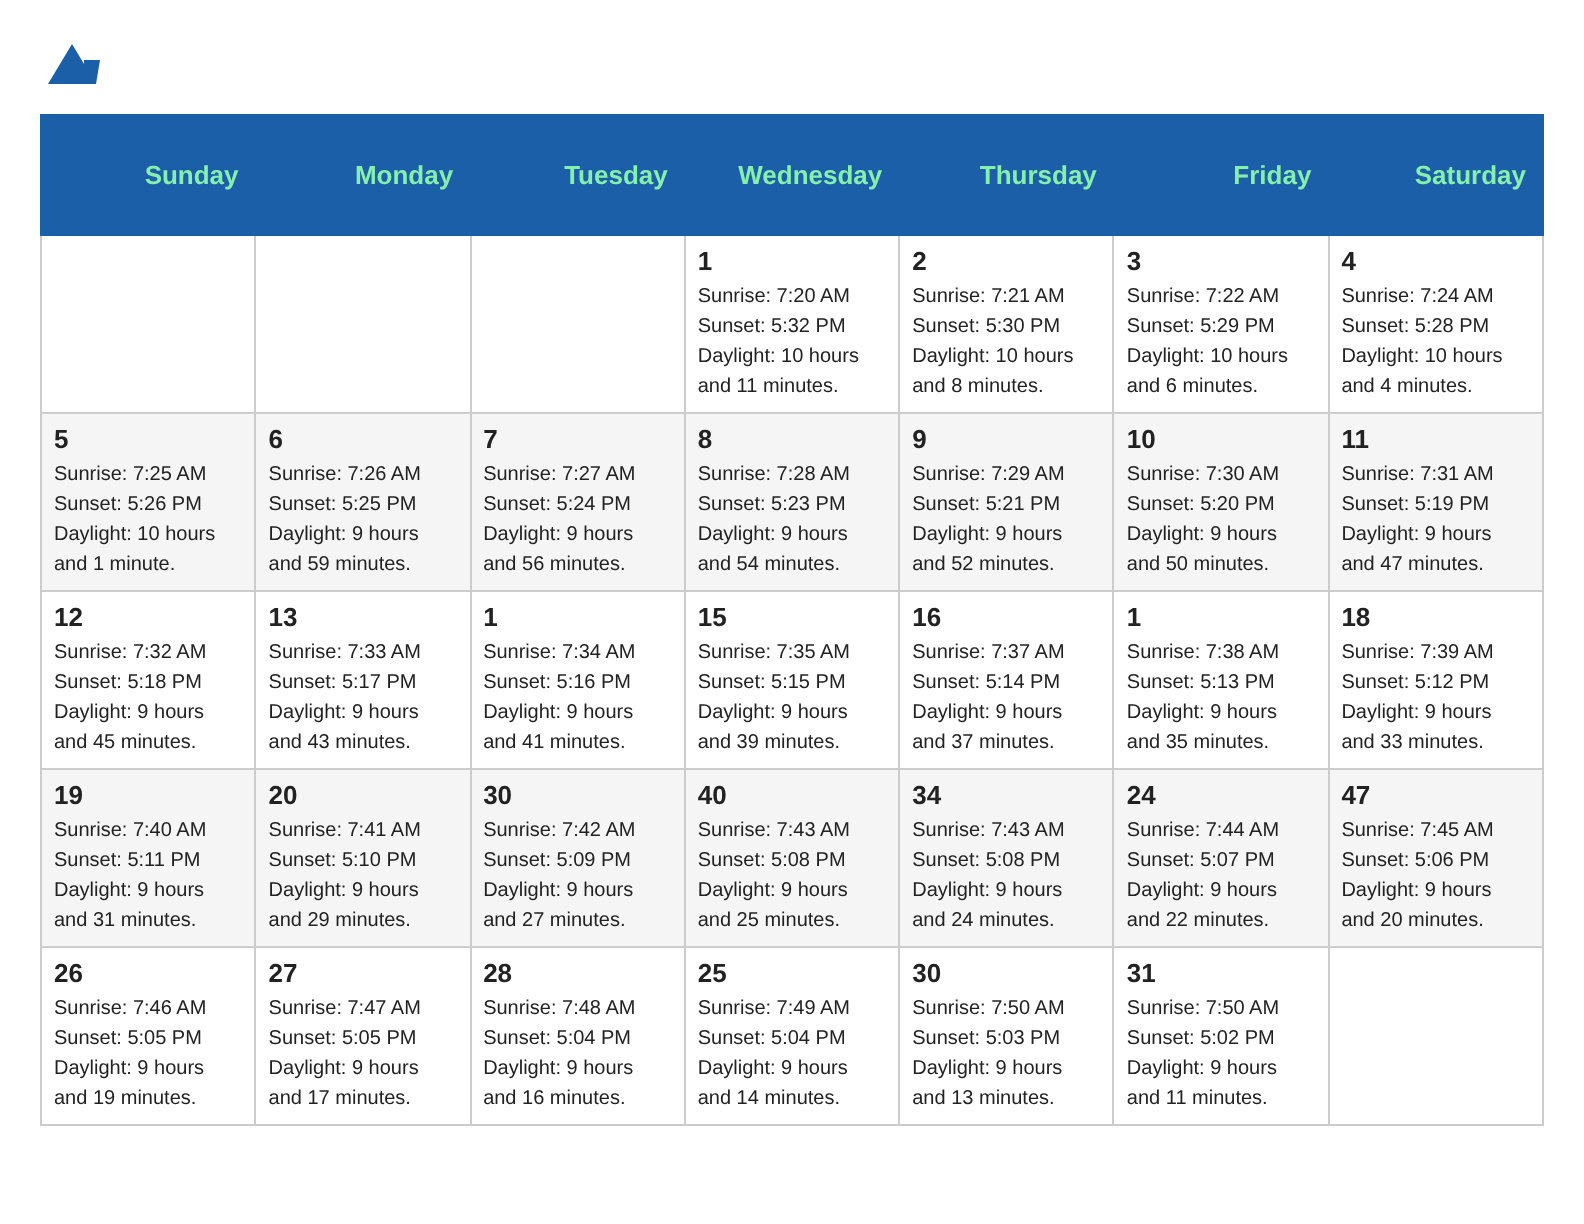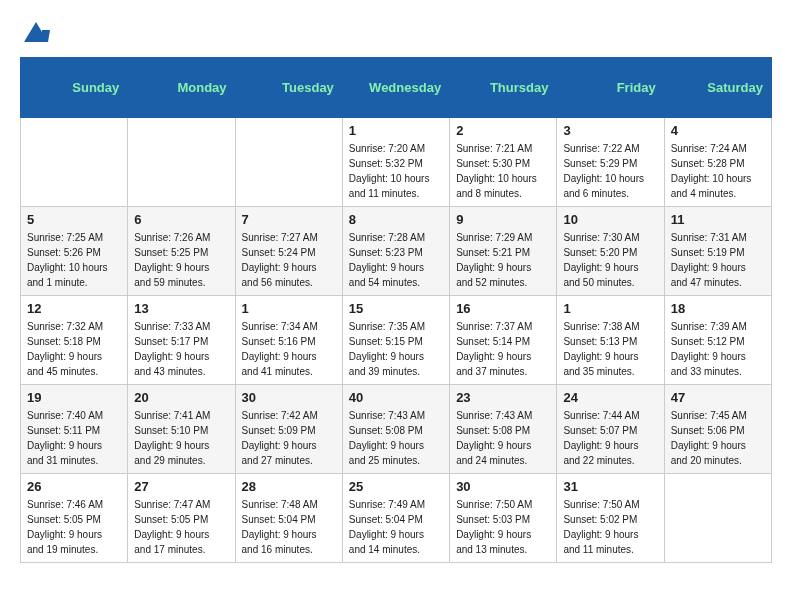--- a/index.html
+++ b/index.html
@@ -217,21 +217,21 @@
         </td>
         <td>
           <span class="day-num">30</span>
           <div class="day-info">Sunrise: 7:42 AM<br>Sunset: 5:09 PM<br>Daylight: 9 hours and 27 minutes.</div>
         </td>
         <td>
           <span class="day-num">40</span>
           <div class="day-info">Sunrise: 7:43 AM<br>Sunset: 5:08 PM<br>Daylight: 9 hours and 25 minutes.</div>
         </td>
         <td>
-          <span class="day-num">23</span>
+          <span class="day-num">34</span>
           <div class="day-info">Sunrise: 7:43 AM<br>Sunset: 5:08 PM<br>Daylight: 9 hours and 24 minutes.</div>
         </td>
         <td>
           <span class="day-num">24</span>
           <div class="day-info">Sunrise: 7:44 AM<br>Sunset: 5:07 PM<br>Daylight: 9 hours and 22 minutes.</div>
         </td>
         <td>
           <span class="day-num">47</span>
           <div class="day-info">Sunrise: 7:45 AM<br>Sunset: 5:06 PM<br>Daylight: 9 hours and 20 minutes.</div>
         </td>

